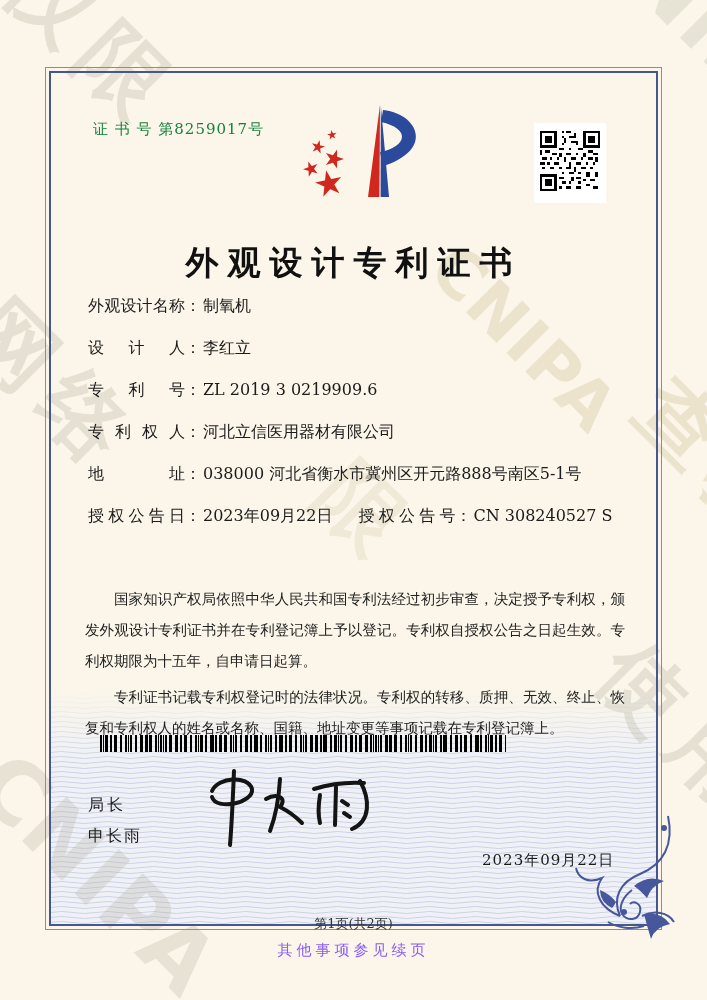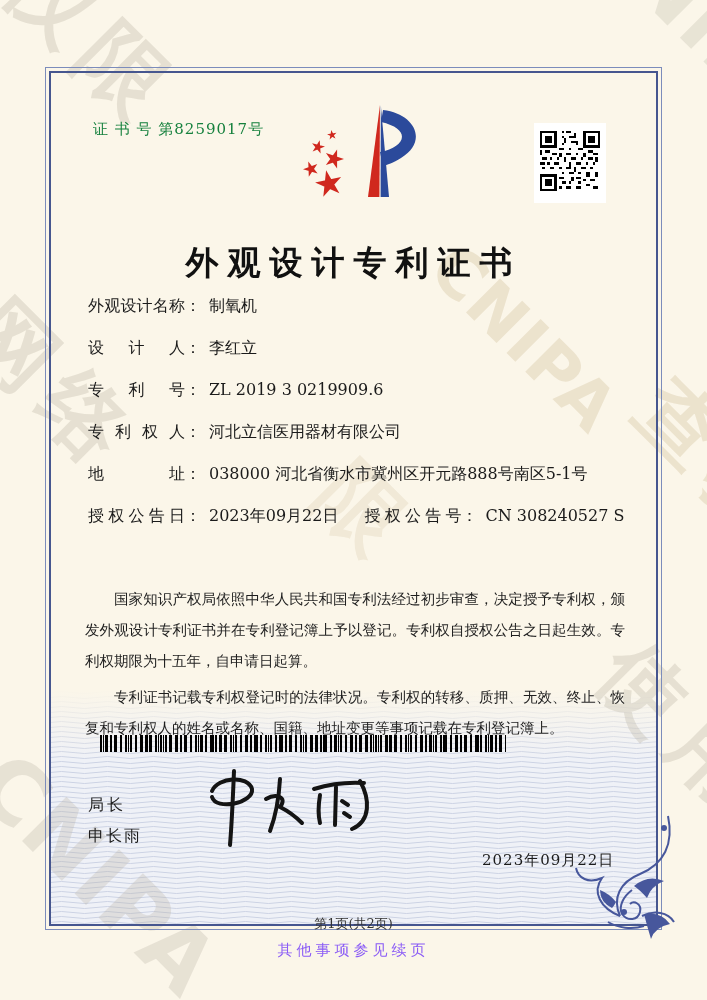--- a/index.html
+++ b/index.html
@@ -38,21 +38,21 @@
   .qr { position:absolute; left:534px; top:123px; width:72px; height:80px;
         background:#ffffff; z-index:3; display:flex; align-items:flex-start; justify-content:center; padding-top:8px; }
   .title { position:absolute; left:45px; top:213px; width:617px; z-index:3;
            text-align:center; font-size:33px; font-weight:900; letter-spacing:9px; color:#111;margin-top:28px; }
   
   .fields { position:absolute; left:88px; top:296px; width:545px; z-index:3; }
   .frow { height:20px; margin-bottom:22px; font-size:16px; white-space:nowrap; }
   .flabel { display:inline-block; width:97px; text-align:justify; text-align-last:justify;
             vertical-align:bottom; }
   .fcolon { display:inline-block; }
-  .fvalue { display:inline-block; margin-left:8px; }
+  .fvalue { display:inline-block; margin-left:2px; }
   .fpair2 { margin-left:26px; }
   
   .paras { position:absolute; left:85px; top:584px; width:540px; z-index:3; }
   .paras p { font-size:14.5px; line-height:31px; text-indent:2em; color:#1e1e1e;
              text-align:justify; margin-bottom:5px; }
   
   .barcode { position:absolute; left:100px; top:735px; width:406px; height:17px; z-index:3;
     background:
       repeating-linear-gradient(90deg,#000 0 2px,transparent 2px 5px),
       repeating-linear-gradient(90deg,#000 0 1px,transparent 1px 7px),

